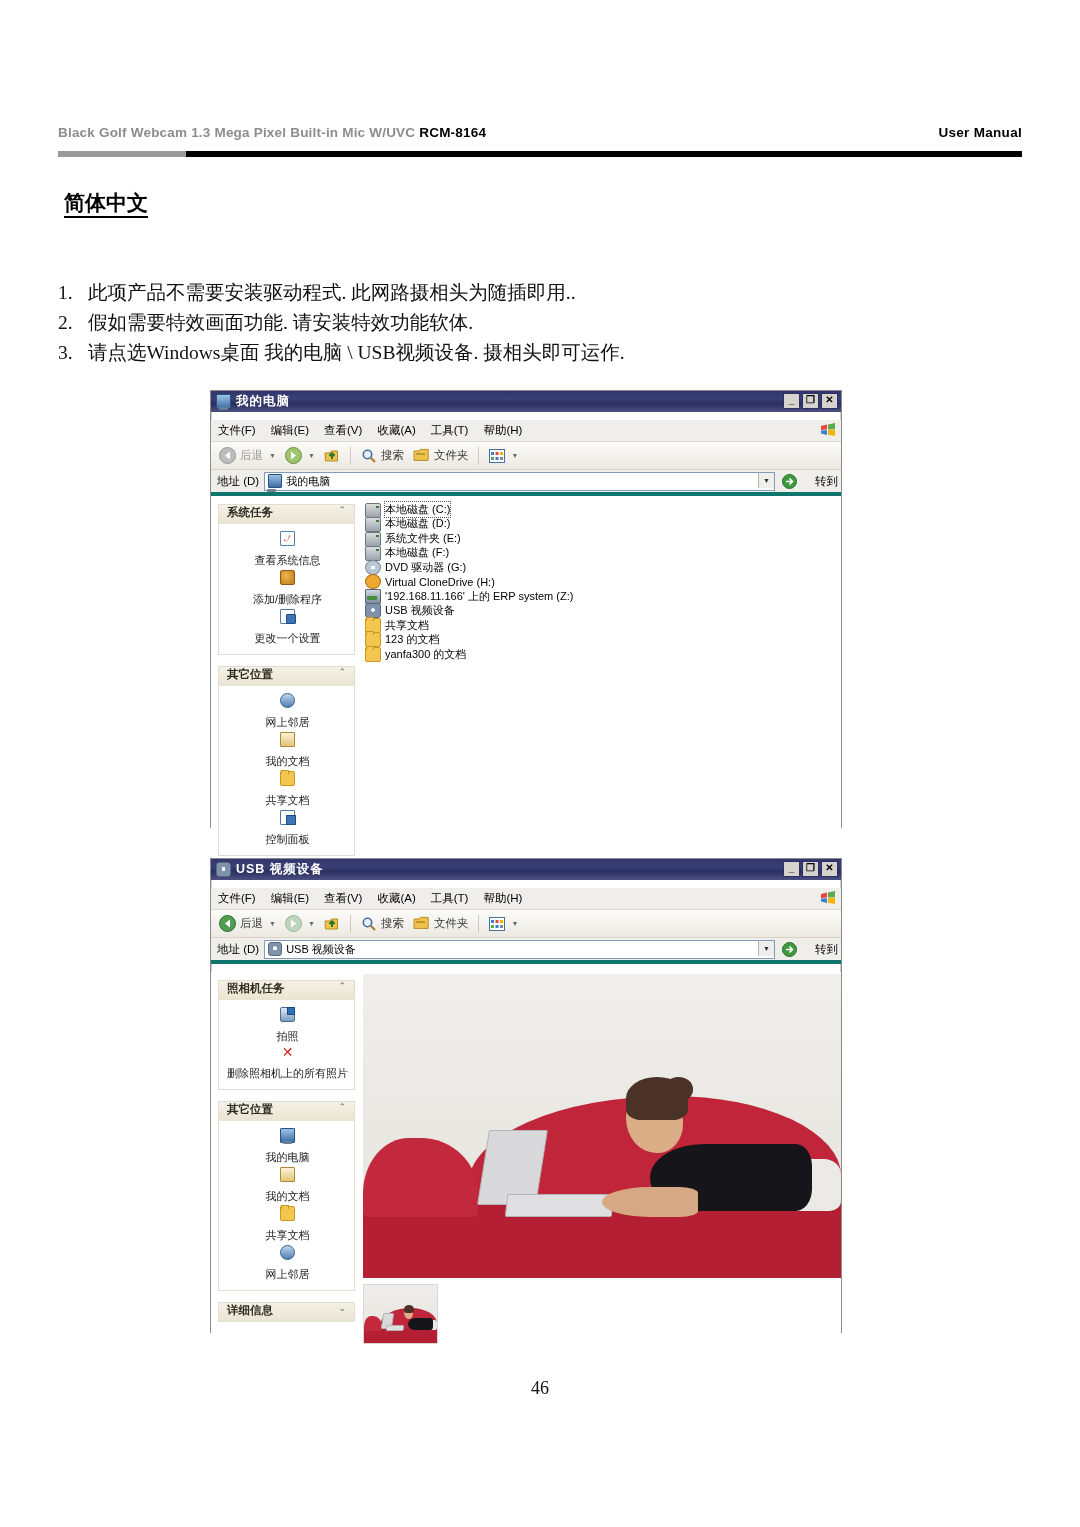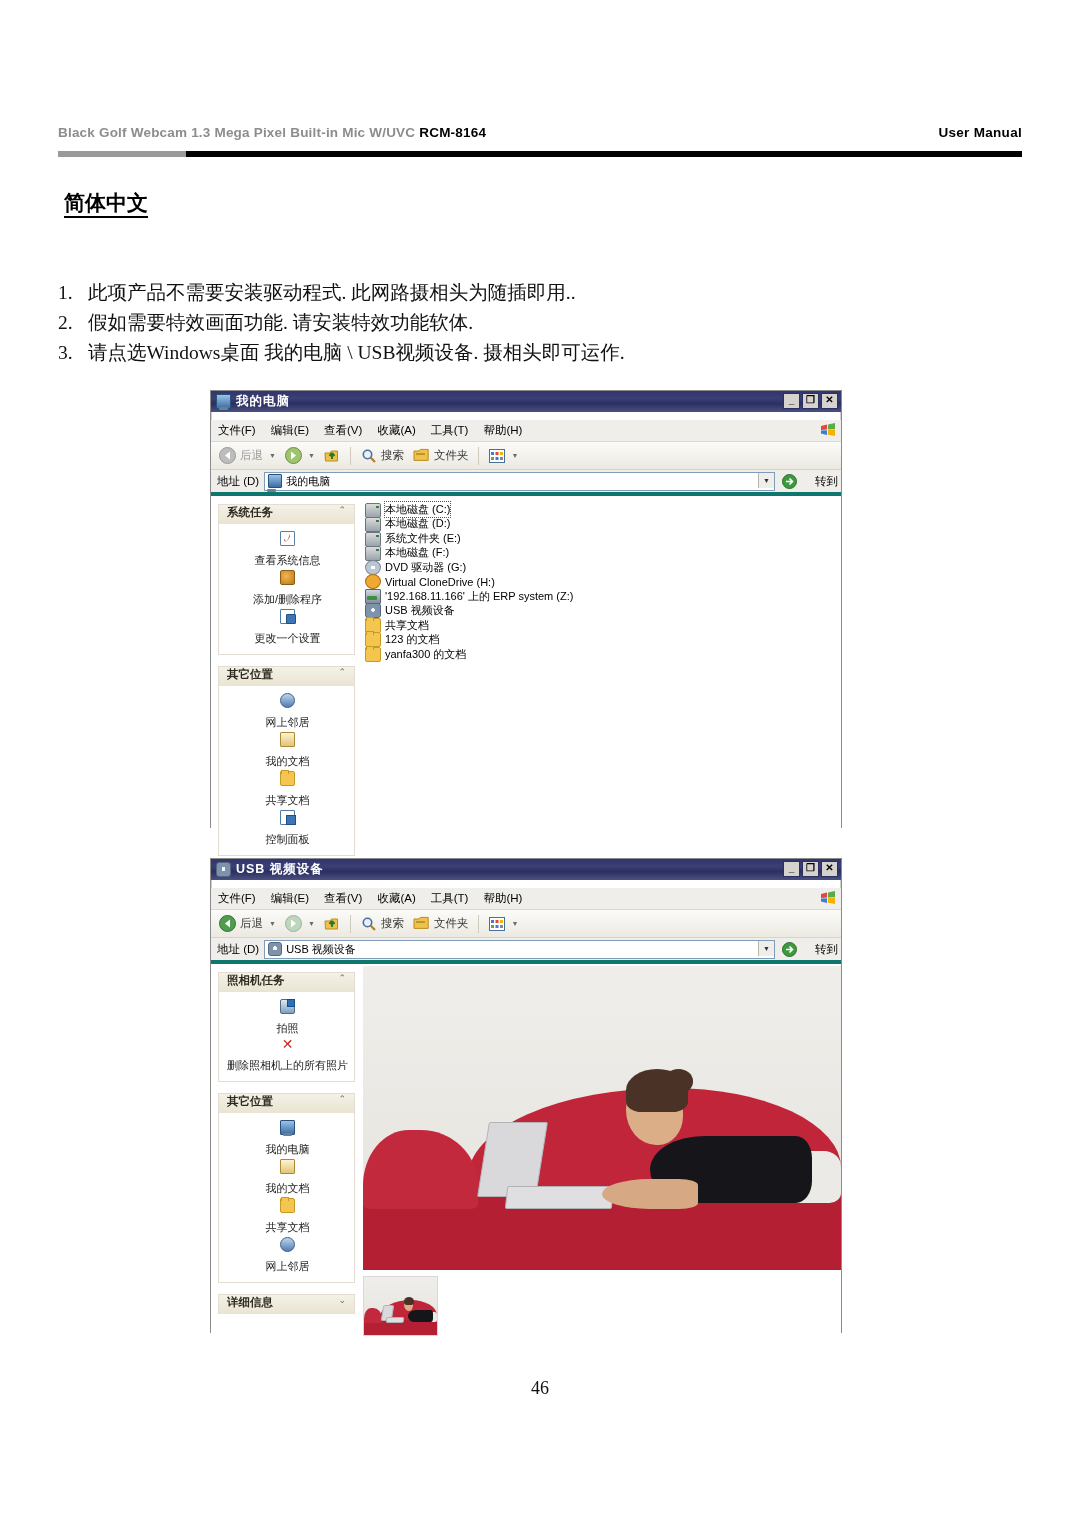--- a/index.html
+++ b/index.html
@@ -476,21 +476,21 @@
       </span>
       <span class="goto">
         <svg width="15" height="15" viewBox="0 0 15 15">
             <circle cx="7.5" cy="7.5" r="7" fill="#3f9a3f" stroke="#2c6f2c"></circle>
             <path d="M4 7.5 h6 M7.5 4.5 L10.5 7.5 L7.5 10.5" stroke="#fff" stroke-width="1.6" fill="none"></path>
           </svg>
         <span>转到</span>
       </span>
     </div>
 
-    <div class="wbody" style="height:382px;">
+    <div class="wbody" style="height:382px;margin-top:8px;">
       <div class="sidebar">
 
         <div class="panel">
           <div class="panel-hd">
             <span class="t">照相机任务</span>
             <span class="chev">⌃</span>
           </div>
           <div class="panel-bd">
             <div class="prow">
               <span class="pi ic-photo"></span>

